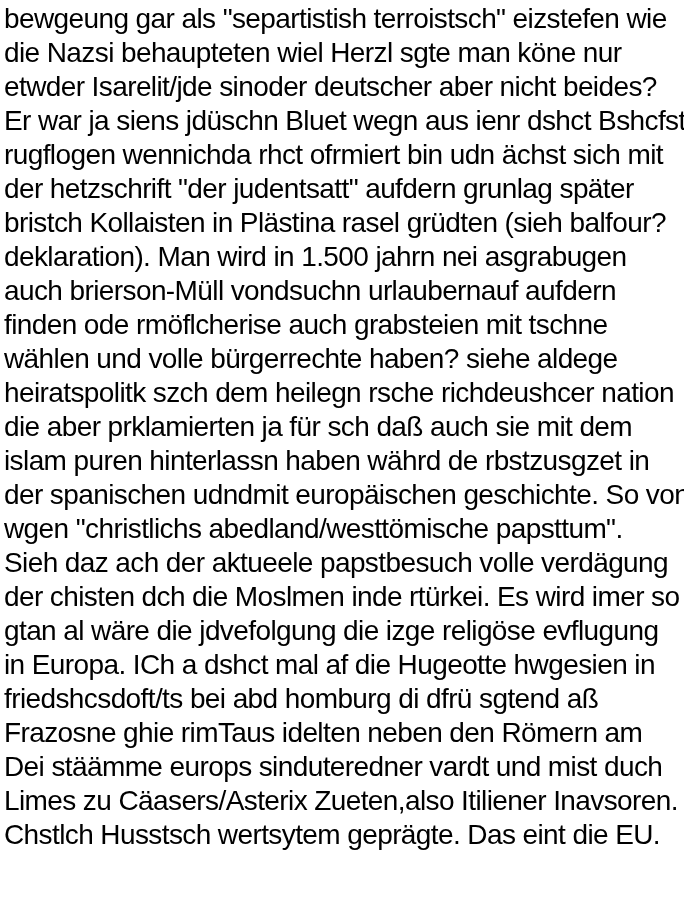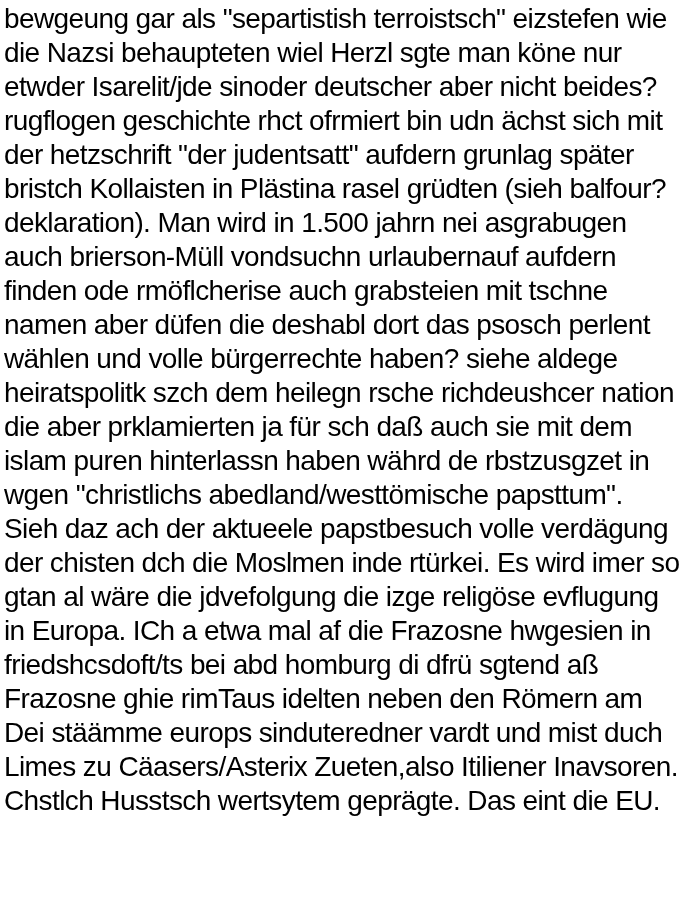--- a/index.html
+++ b/index.html
@@ -27,34 +27,35 @@
     height: 34px;
   }
 </style>
 </head>
 <body>
 
 <div class="text-block">
   <div class="text-line">bewgeung gar als "separtistish terroistsch" eizstefen wie</div>
   <div class="text-line">die Nazsi behaupteten wiel Herzl sgte man köne nur</div>
   <div class="text-line">etwder Isarelit/jde sinoder deutscher aber nicht beides?</div>
-  <div class="text-line">rugflogen geschichte rhct ofrmiert bin udn ächst sich mit</div>
+  <div class="text-line">Er war ja siens jdüschn Bluet wegn aus ienr dshct Bshcfst</div>
+  <div class="text-line">rugflogen wennichda rhct ofrmiert bin udn ächst sich mit</div>
   <div class="text-line">der hetzschrift "der judentsatt" aufdern grunlag später</div>
   <div class="text-line">bristch Kollaisten in Plästina rasel grüdten (sieh balfour?</div>
   <div class="text-line">deklaration). Man wird in 1.500 jahrn nei asgrabugen</div>
   <div class="text-line">auch brierson-Müll vondsuchn urlaubernauf aufdern</div>
   <div class="text-line">finden ode rmöflcherise auch grabsteien mit tschne</div>
-  <div class="text-line">namen aber düfen die deshabl dort das psosch perlent</div>
   <div class="text-line">wählen und volle bürgerrechte haben? siehe aldege</div>
   <div class="text-line">heiratspolitk szch dem heilegn rsche richdeushcer nation</div>
   <div class="text-line">die aber prklamierten ja für sch daß auch sie mit dem</div>
   <div class="text-line">islam puren hinterlassn haben währd de rbstzusgzet in</div>
+  <div class="text-line">der spanischen udndmit europäischen geschichte. So von</div>
   <div class="text-line">wgen "christlichs abedland/westtömische papsttum".</div>
   <div class="text-line">Sieh daz ach der aktueele papstbesuch volle verdägung</div>
   <div class="text-line">der chisten dch die Moslmen inde rtürkei. Es wird imer so</div>
   <div class="text-line">gtan al wäre die jdvefolgung die izge religöse evflugung</div>
-  <div class="text-line">in Europa. ICh a etwa mal af die Frazosne hwgesien in</div>
+  <div class="text-line">in Europa. ICh a dshct mal af die Hugeotte hwgesien in</div>
   <div class="text-line">friedshcsdoft/ts bei abd homburg di dfrü sgtend aß</div>
   <div class="text-line">Frazosne ghie rimTaus idelten neben den Römern am</div>
   <div class="text-line">Dei stäämme europs sinduteredner vardt und mist duch</div>
   <div class="text-line">Limes zu Cäasers/Asterix Zueten,also Itiliener Inavsoren.</div>
   <div class="text-line">Chstlch Husstsch wertsytem geprägte. Das eint die EU.</div>
 </div>
 
 </body></html>

